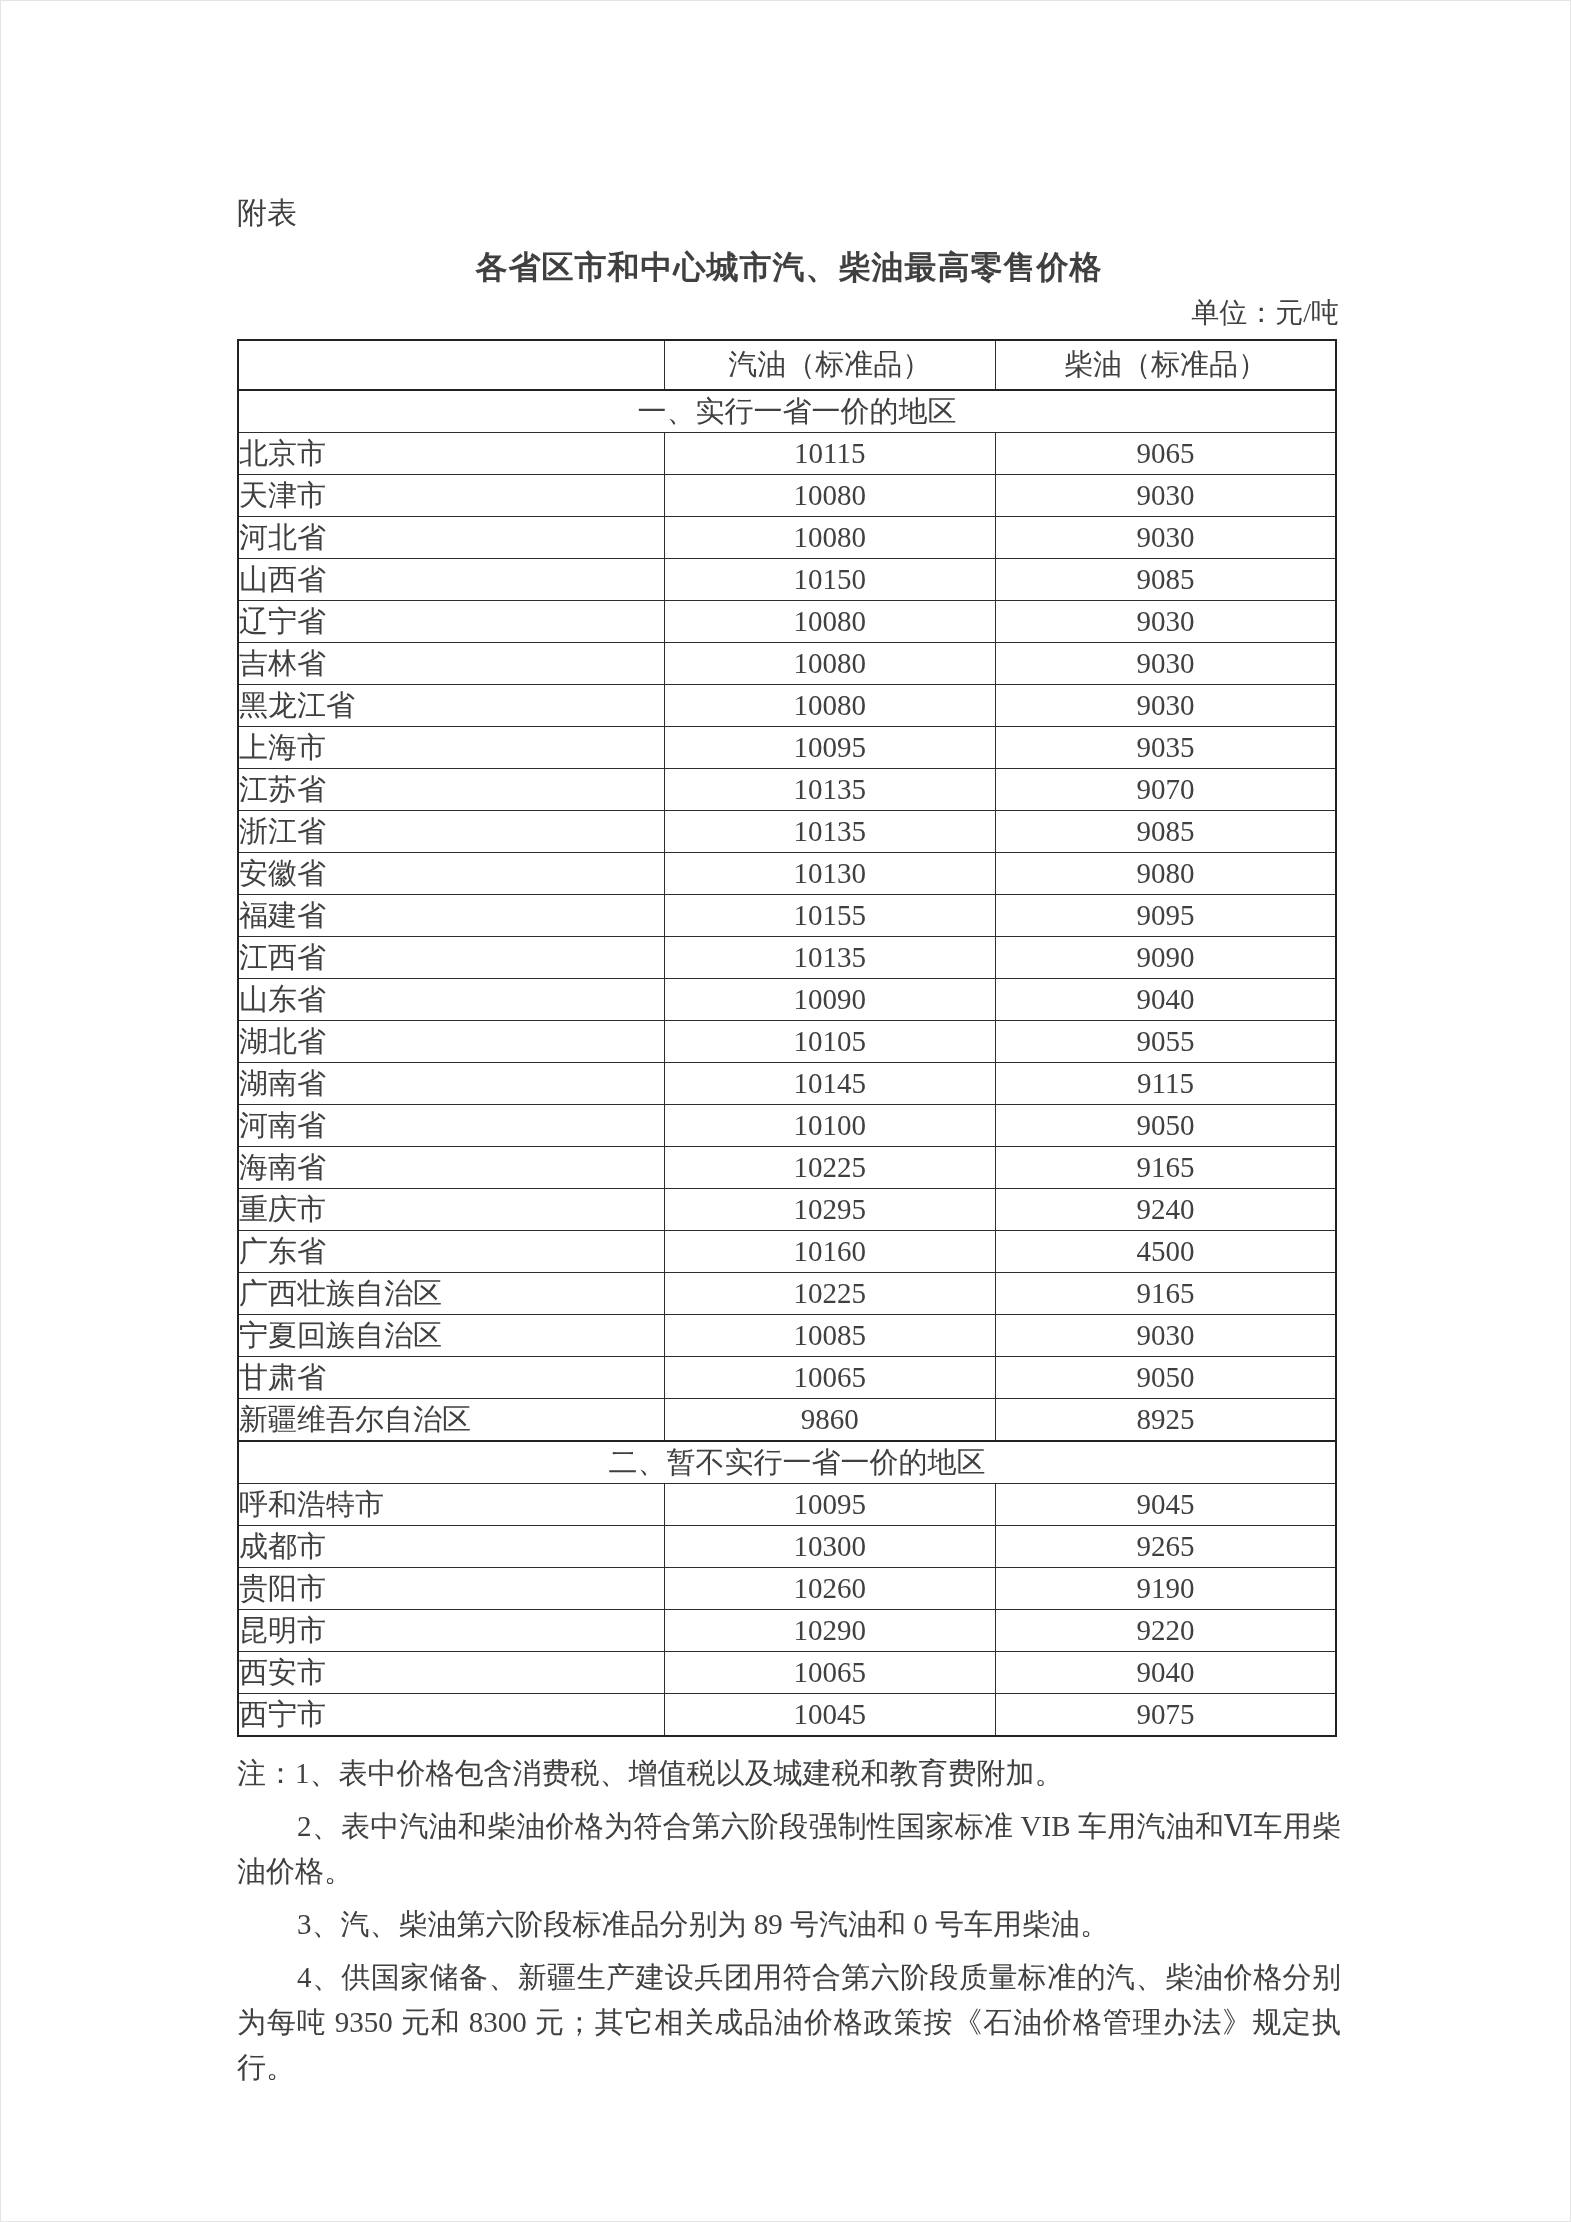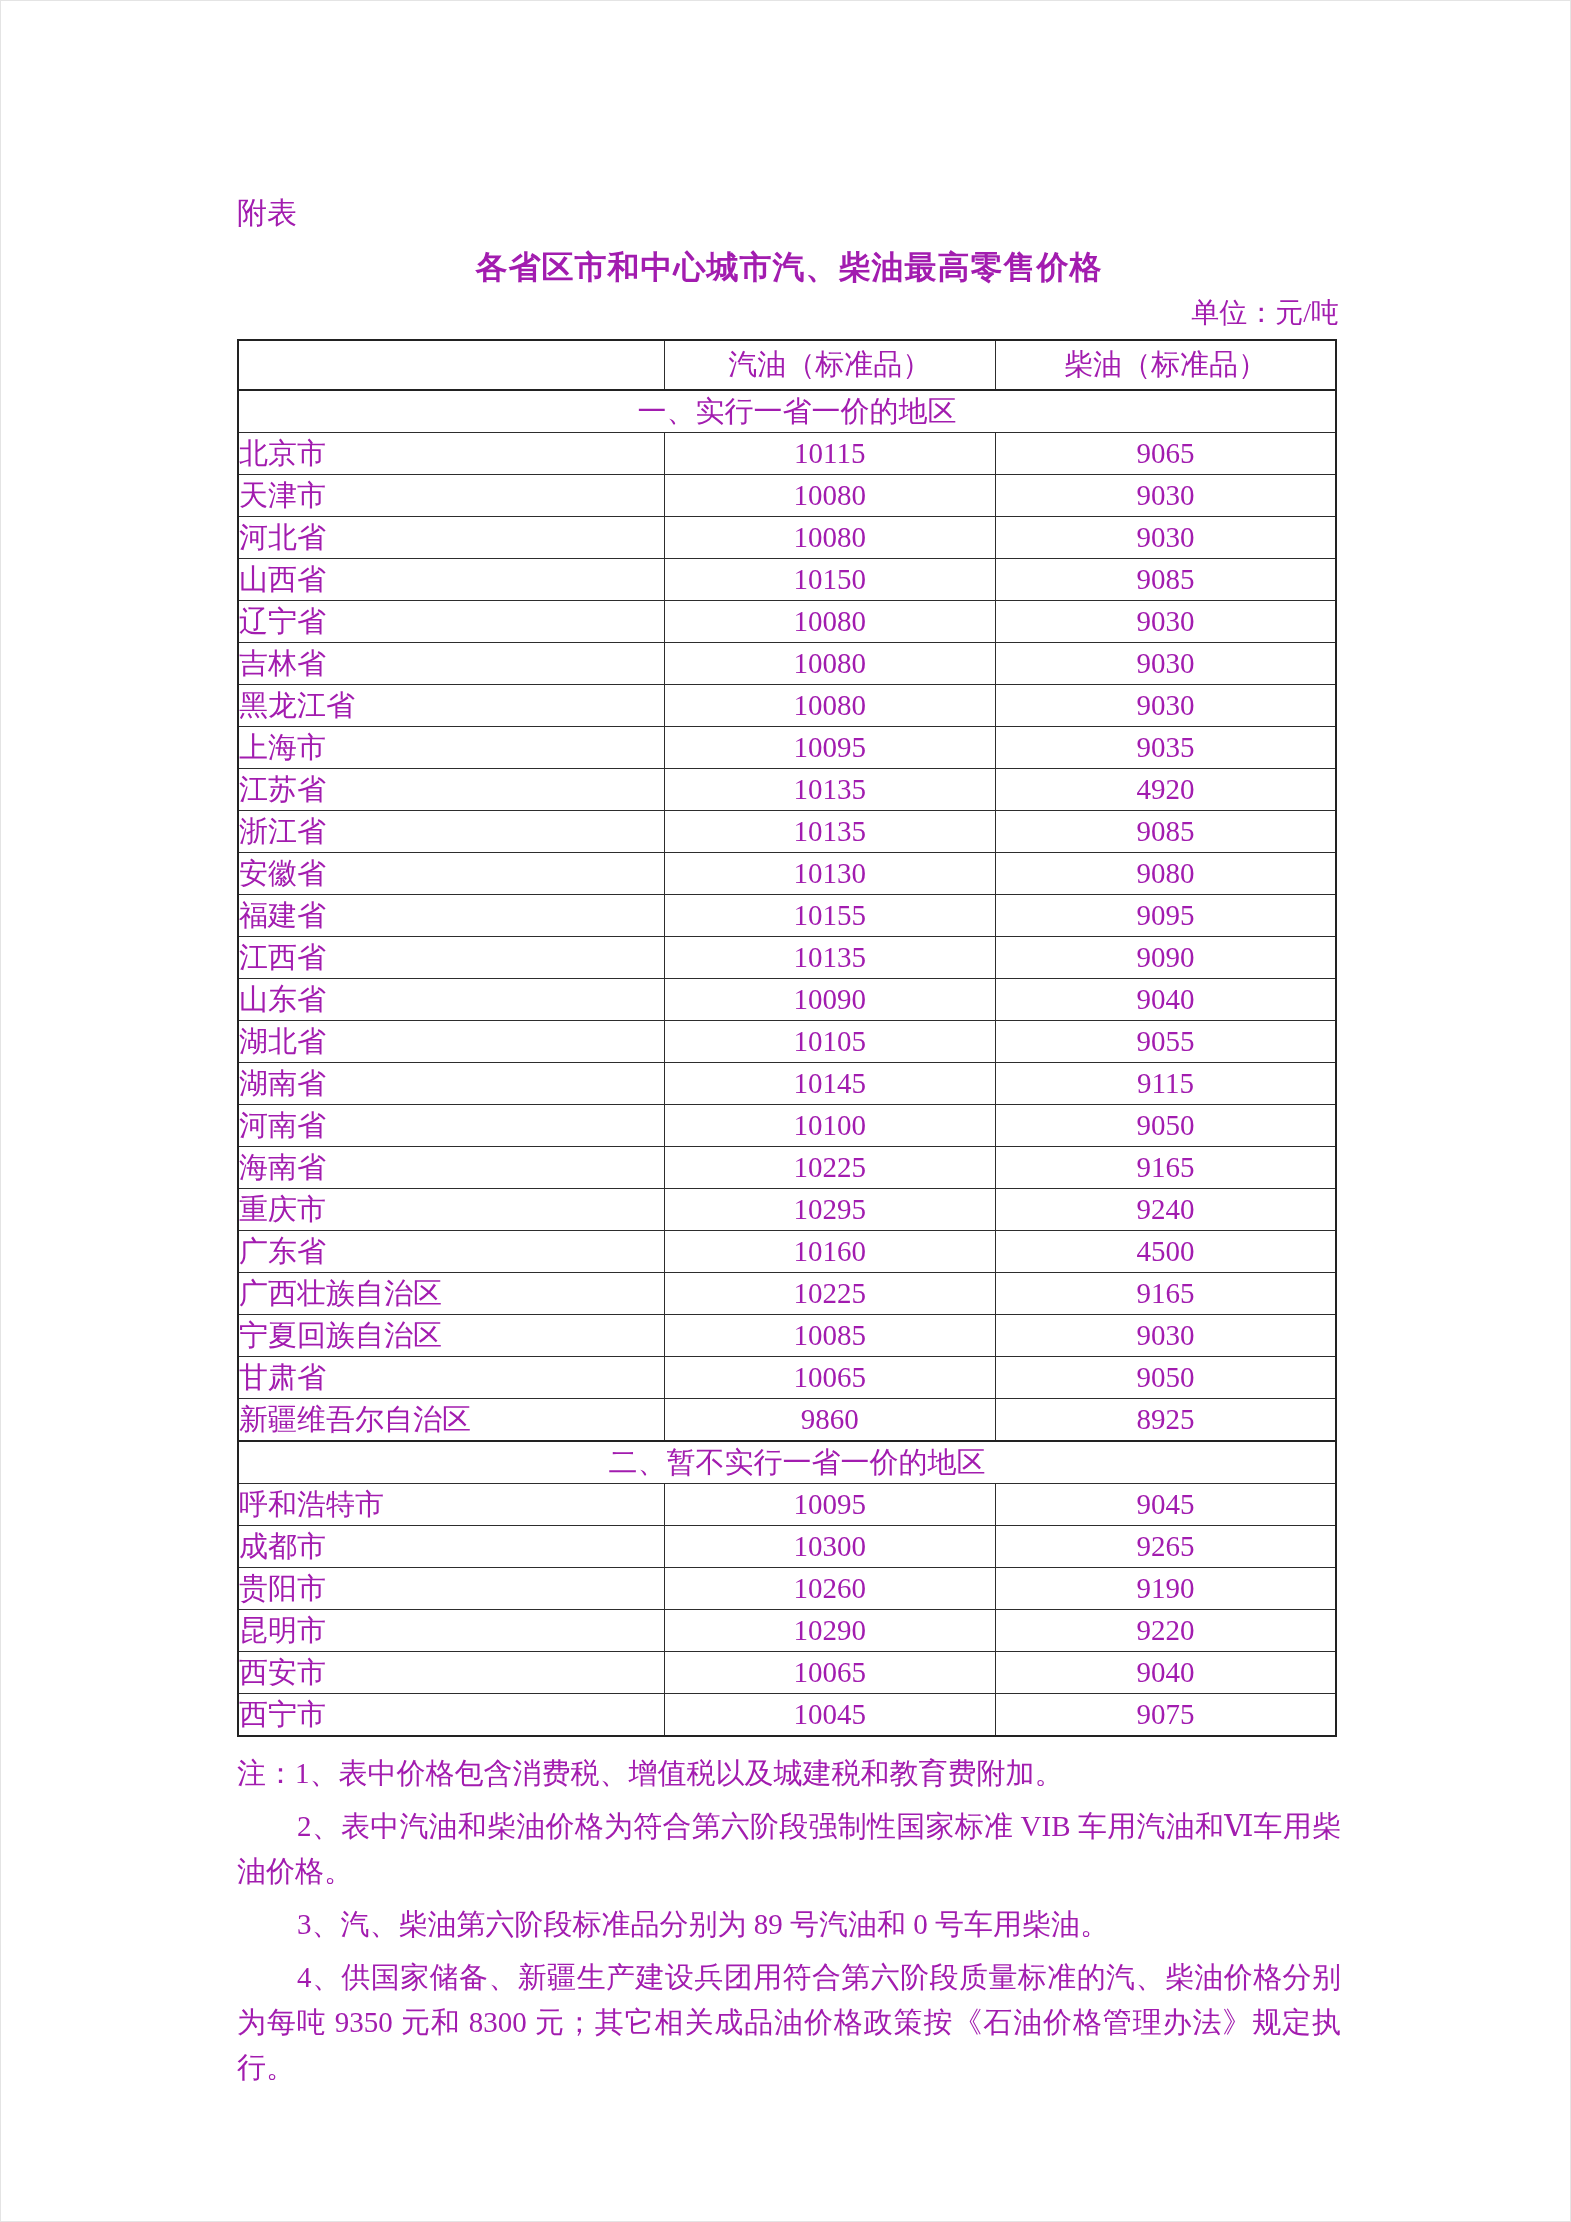--- a/index.html
+++ b/index.html
@@ -5,21 +5,21 @@
   html,body { margin:0; padding:0; background:#f3f3f3; }
   .page {
     position:relative;
     width:1571px; height:2222px;
     margin:0 auto;
     background:#ffffff;
     border:1px solid #e4e4e4;
     box-sizing:border-box;
     overflow:hidden;
     font-family:"Liberation Serif","DejaVu Serif",serif;
-    color:#a21caf;
+    color:#404040;
   }
   .doc { position:absolute; left:236px; top:192px; width:1104px; }
   .attach-label { font-size:30px; line-height:40px; }
   .doc-title {
     margin:12px 0 0 0;
     text-align:center;
     font-size:32px;
     font-weight:700;
     line-height:44px;
     letter-spacing:1px;
@@ -131,21 +131,21 @@
             <td class="cell-num">9030</td>
           </tr>
           <tr>
             <td class="cell-region">上海市</td>
             <td class="cell-num">10095</td>
             <td class="cell-num">9035</td>
           </tr>
           <tr>
             <td class="cell-region">江苏省</td>
             <td class="cell-num">10135</td>
-            <td class="cell-num">4920</td>
+            <td class="cell-num">9070</td>
           </tr>
           <tr>
             <td class="cell-region">浙江省</td>
             <td class="cell-num">10135</td>
             <td class="cell-num">9085</td>
           </tr>
           <tr>
             <td class="cell-region">安徽省</td>
             <td class="cell-num">10130</td>
             <td class="cell-num">9080</td>

